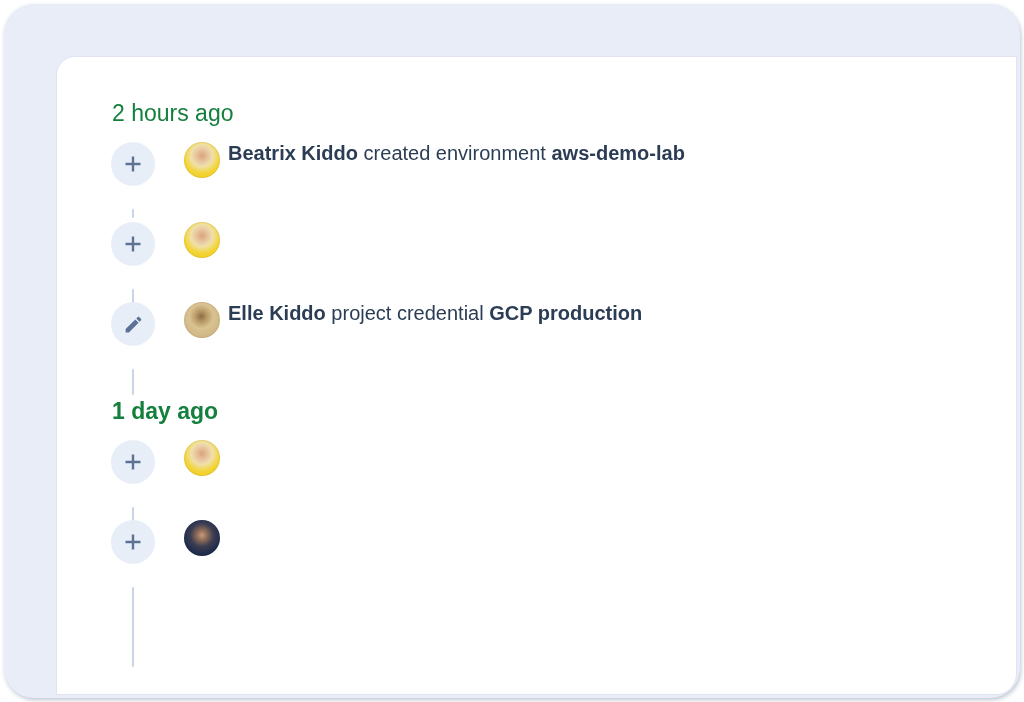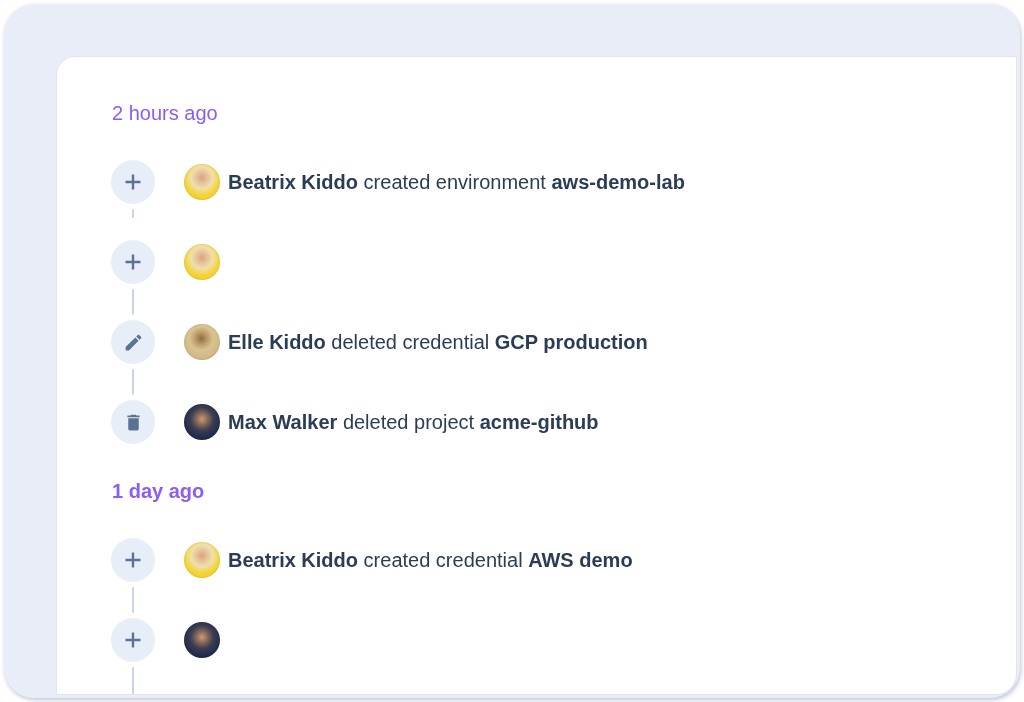--- a/index.html
+++ b/index.html
@@ -33,33 +33,32 @@
     border-radius: 18px 0 20px 0;
     box-shadow: 0 0 0 1px #dfe4f0;
     overflow: hidden;
     padding-top: 43px;
     box-sizing: border-box;
   }
   .group-label {
     margin: 0 0 0 55px;
     height: 26px;
     line-height: 26px;
-    font-size: 20px;
-    color: #8b5cf6;
+    font-size: 23px;
+    color: #15803d;
     font-weight: 400;
   }
   .group-label.second {
     margin-top: 16px;
     font-weight: bold;
   }
   .rows { margin-top: 16px; }
   .row {
     position: relative;
     display: flex;
-    align-items: center;
     height: 80px;
   }
   .icon-circle {
     flex: 0 0 auto;
     width: 44px;
     height: 44px;
     margin-left: 54px;
     border-radius: 50%;
     background: #e8eef8;
     display: flex;
@@ -148,61 +147,41 @@
         <div class="icon-circle">
           <span>
             <svg width="21" height="21" viewBox="0 0 24 24">
                 <path fill="#5b7294" d="M3 17.25V21h3.75L17.81 9.94l-3.75-3.75L3 17.25zM20.71 7.04c.39-.39.39-1.02 0-1.41l-2.34-2.34a.9959.9959 0 0 0-1.41 0l-1.83 1.83 3.75 3.75 1.83-1.83z"></path>
               </svg>
           </span>
         </div>
         <div class="avatar avatar-elle"></div>
         <div class="row-text">
           <span class="b">Elle Kiddo</span>
-          <span>deleted credential</span>
+          <span>project credential</span>
           <span class="b">GCP production</span>
         </div>
         <div class="connector c-full"></div>
       </div>
 
-      <div class="row">
-        <div class="icon-circle">
-          <span>
-            <svg width="21" height="21" viewBox="0 0 24 24">
-                <path fill="#5b7294" d="M6 19c0 1.1.9 2 2 2h8c1.1 0 2-.9 2-2V7H6v12zM19 4h-3.5l-1-1h-5l-1 1H5v2h14V4z"></path>
-              </svg>
-          </span>
-        </div>
-        <div class="avatar avatar-max"></div>
-        <div class="row-text">
-          <span class="b">Max Walker</span>
-          <span>deleted project</span>
-          <span class="b">acme-github</span>
-        </div>
-      </div>
 
     </div>
 
     <div class="group-label second">1 day ago</div>
     <div class="rows">
 
       <div class="row">
         <div class="icon-circle">
           <span>
             <svg width="24" height="24" viewBox="0 0 24 24">
                 <path d="M12 4.5v15M4.5 12h15" stroke="#5b7294" stroke-width="2.4" fill="none"></path>
               </svg>
           </span>
         </div>
         <div class="avatar avatar-beatrix"></div>
-        <div class="row-text">
-          <span class="b">Beatrix Kiddo</span>
-          <span>created credential</span>
-          <span class="b">AWS demo</span>
-        </div>
         <div class="connector c-full"></div>
       </div>
 
       <div class="row">
         <div class="icon-circle">
           <span>
             <svg width="24" height="24" viewBox="0 0 24 24">
                 <path d="M12 4.5v15M4.5 12h15" stroke="#5b7294" stroke-width="2.4" fill="none"></path>
               </svg>
           </span>

